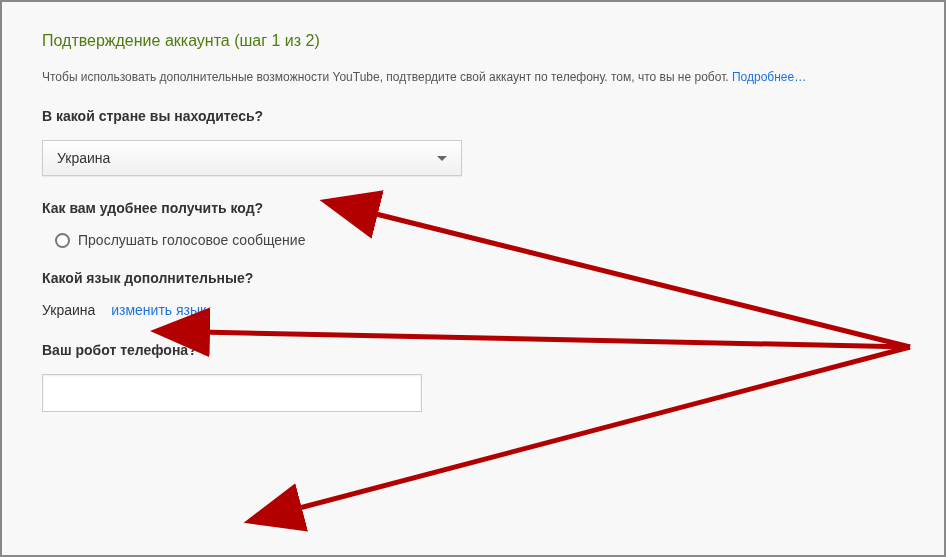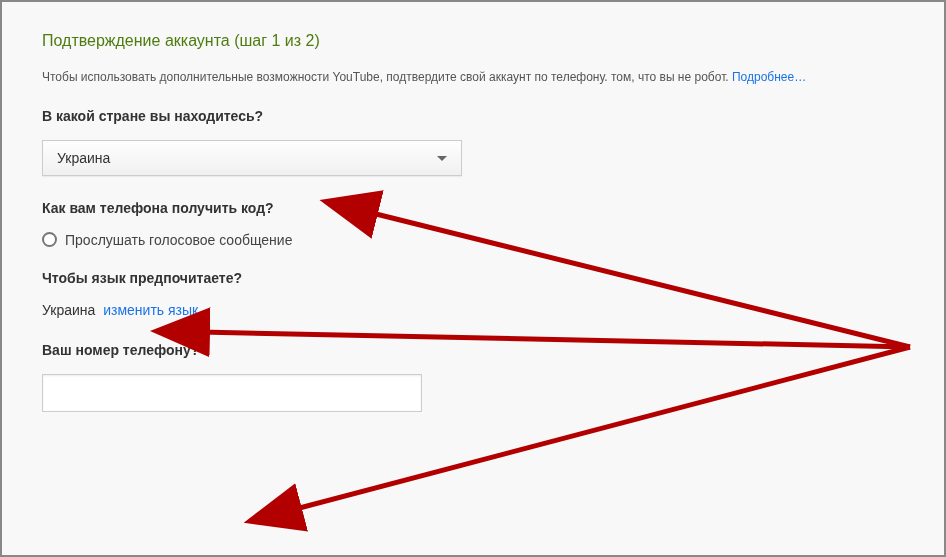--- a/index.html
+++ b/index.html
@@ -65,23 +65,24 @@
       height: 0;
       border-left: 5px solid transparent;
       border-right: 5px solid transparent;
       border-top: 5px solid #666;
     }
     .radio-group {
       margin-bottom: 22px;
     }
     .radio-row {
       display: flex;
-      align-items: flex-start;
+      align-items: center;
       margin-bottom: 10px;
       cursor: pointer;
+      margin-left: 13px;
     }
     .radio {
       width: 15px;
       height: 15px;
       border: 2px solid #777;
       border-radius: 50%;
       margin-right: 8px;
       display: flex;
       align-items: center;
       justify-content: center;
@@ -98,21 +99,21 @@
     .radio-label {
       font-size: 14px;
       color: #444;
     }
     .lang-row {
       font-size: 14px;
       color: #333;
       margin-bottom: 24px;
     }
     .lang-row .link {
-      margin-left: 4px;
+      margin-left: 12px;
     }
     .phone-input {
       width: 380px;
       height: 38px;
       border: 1px solid #ccc;
       background: #fff;
       padding: 0 10px;
       font-size: 14px;
       box-shadow: inset 0 1px 2px rgba(0,0,0,0.08);
     }
@@ -136,37 +137,37 @@
     <span>Чтобы использовать дополнительные возможности YouTube, подтвердите свой аккаунт по телефону. том, что вы не робот. </span><span class="link">Подробнее…</span>
   </div>
 
   <div class="question">В какой стране вы находитесь?</div>
 
   <div class="dropdown">
     <span>Украина</span>
     <span class="caret"></span>
   </div>
 
-  <div class="question">Как вам телефона получить код?</div>
+  <div class="question">Как вам удобнее получить код?</div>
 
   <div class="radio-group">
     <div class="radio-row">
       <span class="radio"></span>
       <span class="radio-label">Прослушать голосовое сообщение</span>
     </div>
   </div>
 
-  <div class="question">Чтобы язык предпочитаете?</div>
+  <div class="question">Какой язык дополнительные?</div>
 
   <div class="lang-row">
     <span>Украина</span>
     <span class="link">изменить язык</span>
   </div>
 
-  <div class="question">Ваш номер телефону?</div>
+  <div class="question">Ваш робот телефона?</div>
 
   <input type="text" class="phone-input" value="" style="">
 
 </div>
 
 <svg class="arrows" viewBox="0 0 946 557">
   <defs>
     <marker id="arrowhead" markerWidth="12" markerHeight="10" refX="2" refY="5" orient="auto">
       <polygon points="0 0, 12 5, 0 10" fill="#b20000"></polygon>
     </marker>

